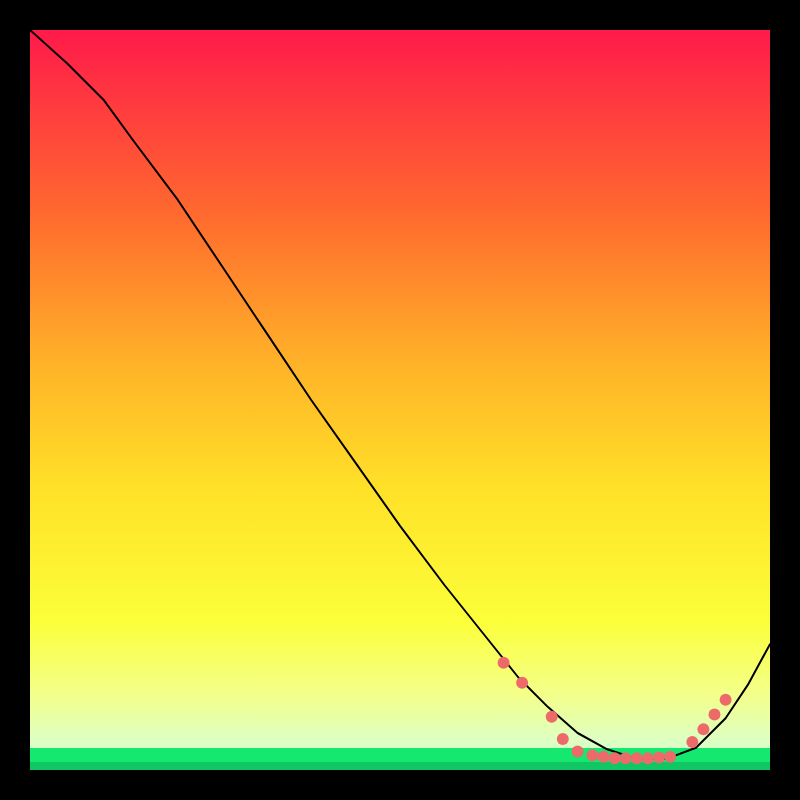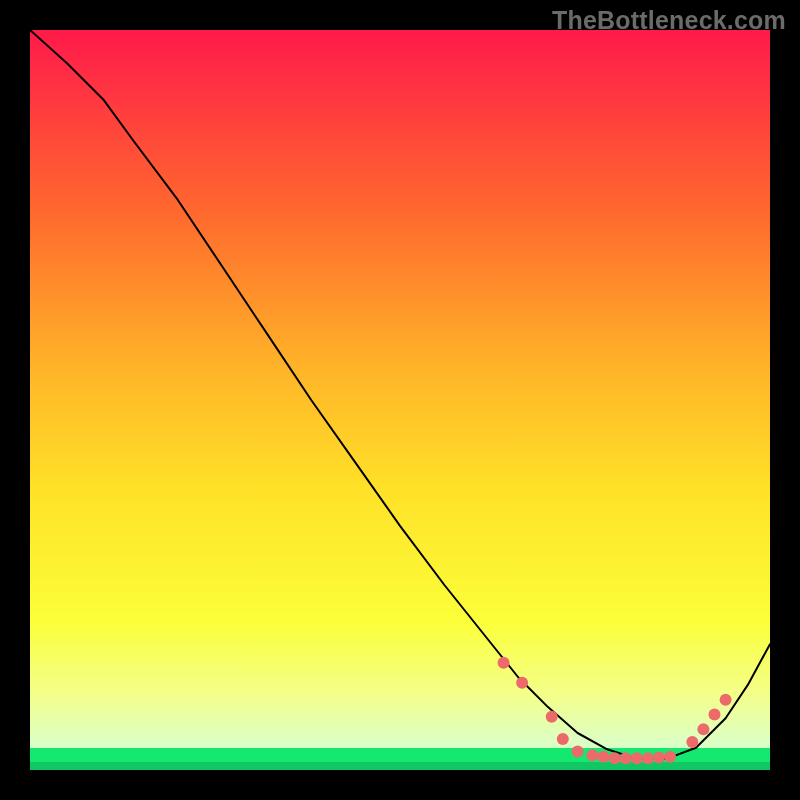--- a/index.html
+++ b/index.html
@@ -37,21 +37,20 @@
   svg {
     display: block;
     width: 740px;
     height: 740px;
   }
 </style>
 </head>
 <body>
 
 <div class="outer">
-  <div class="watermark">TheBottleneck.com</div>
 
   <div class="plot-wrap">
     <svg id="chart-svg" viewBox="0 0 740 740">
       <defs>
         <linearGradient id="bg-grad" x1="0" y1="0" x2="0" y2="1">
           <stop id="g0" offset="0%" stop-color="#ff1a4a"></stop>
           <stop id="g1" offset="25%" stop-color="#ff6a2e"></stop>
           <stop id="g2" offset="45%" stop-color="#ffb228"></stop>
           <stop id="g3" offset="62%" stop-color="#ffe128"></stop>
           <stop id="g4" offset="80%" stop-color="#fbff3a"></stop>

